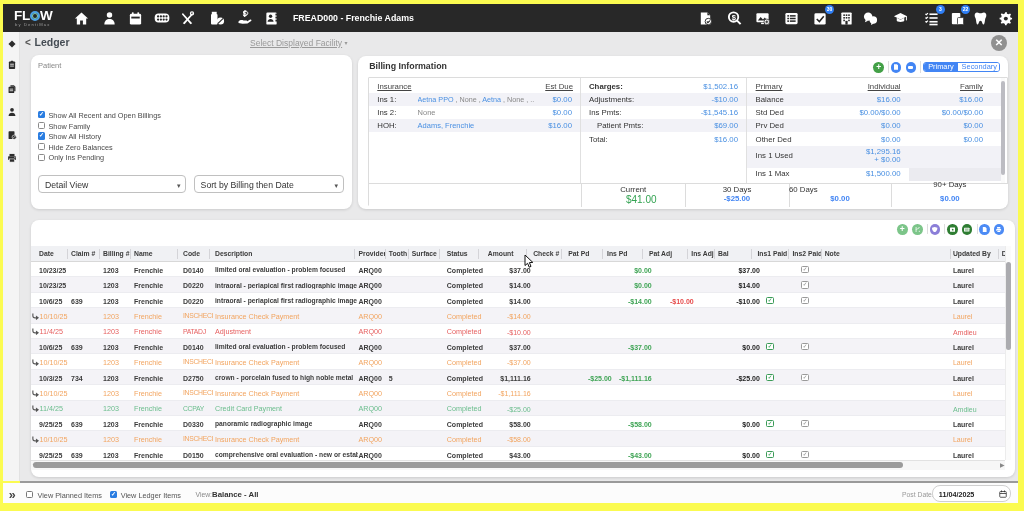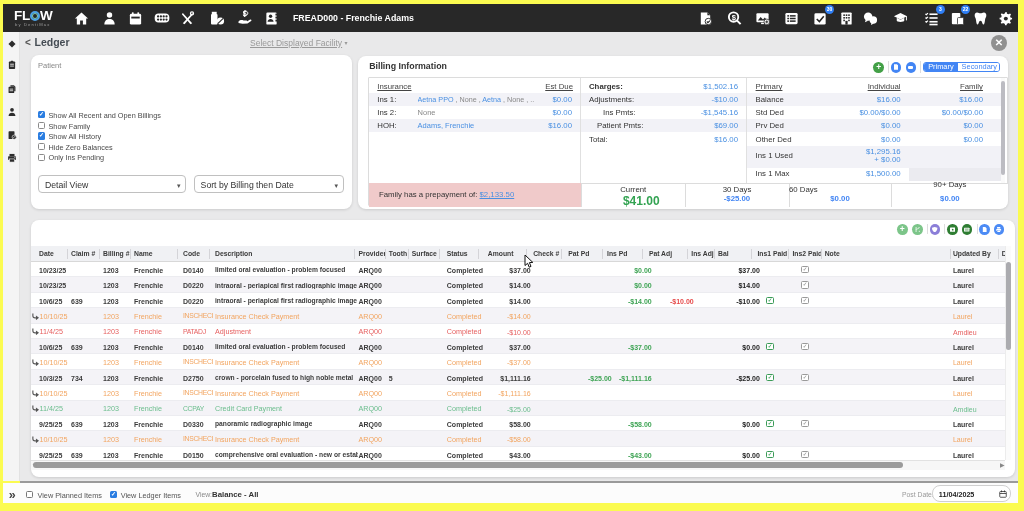--- a/index.html
+++ b/index.html
@@ -232,21 +232,21 @@
       <div style="position:absolute;left:8.3px;top:31.4px;font-size:7.8px;color:#333;font-weight:400;white-space:nowrap;line-height:1;">Ins 2:</div>
       <div style="position:absolute;left:48.6px;top:31.4px;font-size:7.5px;color:#888;font-weight:400;white-space:nowrap;line-height:1;">None</div>
       <div style="position:absolute;right:434.70000000000005px;top:31.4px;font-size:7.8px;color:#4a90e2;font-weight:400;white-space:nowrap;line-height:1;">$0.00</div>
       <div style="position:absolute;left:8.3px;top:44.5px;font-size:7.8px;color:#333;font-weight:400;white-space:nowrap;line-height:1;">HOH:</div>
       <div style="position:absolute;left:48.6px;top:44.5px;font-size:7.5px;color:#4a90e2;font-weight:400;white-space:nowrap;line-height:1;">Adams, Frenchie</div>
       <div style="position:absolute;right:434.70000000000005px;top:44.5px;font-size:7.8px;color:#4a90e2;font-weight:400;white-space:nowrap;line-height:1;">$16.00</div>
       <div style="position:absolute;left:220px;top:5.2px;font-size:7.8px;color:#333;font-weight:700;white-space:nowrap;line-height:1;">Charges:</div>
       <div style="position:absolute;right:268.70000000000005px;top:5.2px;font-size:7.8px;color:#4a90e2;font-weight:400;white-space:nowrap;line-height:1;">$1,502.16</div>
       <div style="position:absolute;left:220px;top:18.3px;font-size:7.8px;color:#333;font-weight:400;white-space:nowrap;line-height:1;">Adjustments:</div>
       <div style="position:absolute;right:268.70000000000005px;top:18.3px;font-size:7.8px;color:#4a90e2;font-weight:400;white-space:nowrap;line-height:1;">-$10.00</div>
-      <div style="position:absolute;left:220px;top:31.4px;font-size:7.8px;color:#333;font-weight:400;white-space:nowrap;line-height:1;margin-left:14px;">Ins Pmts:</div>
+      <div style="position:absolute;left:220px;top:31.4px;font-size:7.8px;color:#333;font-weight:400;white-space:nowrap;line-height:1;">Ins Pmts:</div>
       <div style="position:absolute;right:268.70000000000005px;top:31.4px;font-size:7.8px;color:#4a90e2;font-weight:400;white-space:nowrap;line-height:1;">-$1,545.16</div>
       <div style="position:absolute;left:228px;top:44.5px;font-size:7.8px;color:#333;font-weight:400;white-space:nowrap;line-height:1;">Patient Pmts:</div>
       <div style="position:absolute;right:268.70000000000005px;top:44.5px;font-size:7.8px;color:#4a90e2;font-weight:400;white-space:nowrap;line-height:1;">$69.00</div>
       <div style="position:absolute;left:220px;top:57.6px;font-size:7.8px;color:#333;font-weight:400;white-space:nowrap;line-height:1;">Total:</div>
       <div style="position:absolute;right:268.70000000000005px;top:57.6px;font-size:7.8px;color:#4a90e2;font-weight:400;white-space:nowrap;line-height:1;">$16.00</div>
       <div style="position:absolute;left:386.6px;top:5.2px;font-size:7.8px;color:#444;font-weight:400;white-space:nowrap;line-height:1;text-decoration:underline;">Primary</div>
       <div style="position:absolute;right:106.10000000000002px;top:5.2px;font-size:7.8px;color:#444;font-weight:400;white-space:nowrap;line-height:1;text-decoration:underline;">Individual</div>
       <div style="position:absolute;right:23.700000000000045px;top:5.2px;font-size:7.8px;color:#444;font-weight:400;white-space:nowrap;line-height:1;text-decoration:underline;">Family</div>
       <div style="position:absolute;left:386.6px;top:18.3px;font-size:7.8px;color:#333;font-weight:400;white-space:nowrap;line-height:1;">Balance</div>
       <div style="position:absolute;right:106.10000000000002px;top:18.3px;font-size:7.8px;color:#4a90e2;font-weight:400;white-space:nowrap;line-height:1;">$16.00</div>
@@ -260,26 +260,23 @@
       <div style="position:absolute;left:386.6px;top:57.6px;font-size:7.8px;color:#333;font-weight:400;white-space:nowrap;line-height:1;">Other Ded</div>
       <div style="position:absolute;right:106.10000000000002px;top:57.6px;font-size:7.8px;color:#4a90e2;font-weight:400;white-space:nowrap;line-height:1;">$0.00</div>
       <div style="position:absolute;right:23.700000000000045px;top:57.6px;font-size:7.8px;color:#4a90e2;font-weight:400;white-space:nowrap;line-height:1;">$0.00</div>
       <div style="position:absolute;left:386.6px;top:74.5px;font-size:7.8px;color:#333;font-weight:400;white-space:nowrap;line-height:1;">Ins 1 Used</div>
       <div style="position:absolute;right:106.10000000000002px;top:70.3px;font-size:7.8px;color:#4a90e2;line-height:1.05;text-align:right;">$1,295.16<br>+ $0.00</div>
       <div style="position:absolute;left:386.6px;top:91.6px;font-size:7.8px;color:#333;font-weight:400;white-space:nowrap;line-height:1;">Ins 1 Max</div>
       <div style="position:absolute;right:106.10000000000002px;top:91.6px;font-size:7.8px;color:#4a90e2;white-space:nowrap;line-height:1;">$1,500.00</div>
       <div style="position:absolute;left:631.8px;top:0px;width:4.7px;height:105px;background:#fafafa;"></div>
       <div style="position:absolute;left:632.3px;top:3px;width:3.7px;height:94px;background:#bcbcc2;border-radius:2px;"></div>
       <div style="position:absolute;left:0px;top:105px;width:639.7px;height:24.3px;border-top:1px solid #dcdcdc;background:#fff;"></div>
-      <div style="position:absolute;left:0px;top:105px;width:212.5px;height:24.3px;background:#f0caca;">
-        <div style="position:absolute;left:10px;top:8.3px;font-size:7.8px;color:#333;font-weight:400;white-space:nowrap;line-height:1;">Family has a prepayment of: <span style="color:#4a90e2;text-decoration:underline;">$2,133.50</span></div>
-      </div>
       <div style="position:absolute;left:212.5px;top:105px;width:103.5px;height:24.3px;border-left:1px solid #dcdcdc;"></div>
       <div style="position:absolute;left:212.5px;top:107.9px;width:103.5px;text-align:center;font-size:7.8px;color:#333;font-weight:400;white-space:nowrap;line-height:1;">Current</div>
-      <div style="position:absolute;left:212.5px;top:116.6px;width:103.5px;text-align:center;font-size:12px;color:#33a352;font-weight:700;white-space:nowrap;line-height:1;padding-left:16px;">$41.00</div>
+      <div style="position:absolute;left:212.5px;top:116.6px;width:103.5px;text-align:center;font-size:10px;color:#33a352;font-weight:400;white-space:nowrap;line-height:1;padding-left:16px;">$41.00</div>
       <div style="position:absolute;left:316px;top:105px;width:104px;height:24.3px;border-left:1px solid #dcdcdc;"></div>
       <div style="position:absolute;left:316px;top:107.9px;width:104px;text-align:center;font-size:7.8px;color:#333;font-weight:400;white-space:nowrap;line-height:1;">30 Days</div>
       <div style="position:absolute;left:316px;top:116.6px;width:104px;text-align:center;font-size:7.8px;color:#4285f4;font-weight:700;white-space:nowrap;line-height:1;">-$25.00</div>
       <div style="position:absolute;left:420px;top:105px;width:102px;height:24.3px;border-left:1px solid #dcdcdc;"></div>
       <div style="position:absolute;left:420px;top:107.9px;width:102px;text-align:left;font-size:7.8px;color:#333;font-weight:400;white-space:nowrap;line-height:1;">60 Days</div>
       <div style="position:absolute;left:420px;top:116.6px;width:102px;text-align:center;font-size:7.8px;color:#4285f4;font-weight:700;white-space:nowrap;line-height:1;">$0.00</div>
       <div style="position:absolute;left:522px;top:105px;width:117.70000000000005px;height:24.3px;border-left:1px solid #dcdcdc;"></div>
       <div style="position:absolute;left:522px;top:103px;width:117.70000000000005px;text-align:center;font-size:7.8px;color:#333;font-weight:400;white-space:nowrap;line-height:1;">90+ Days</div>
       <div style="position:absolute;left:522px;top:116.6px;width:117.70000000000005px;text-align:center;font-size:7.8px;color:#4285f4;font-weight:700;white-space:nowrap;line-height:1;">$0.00</div>
     </div>

